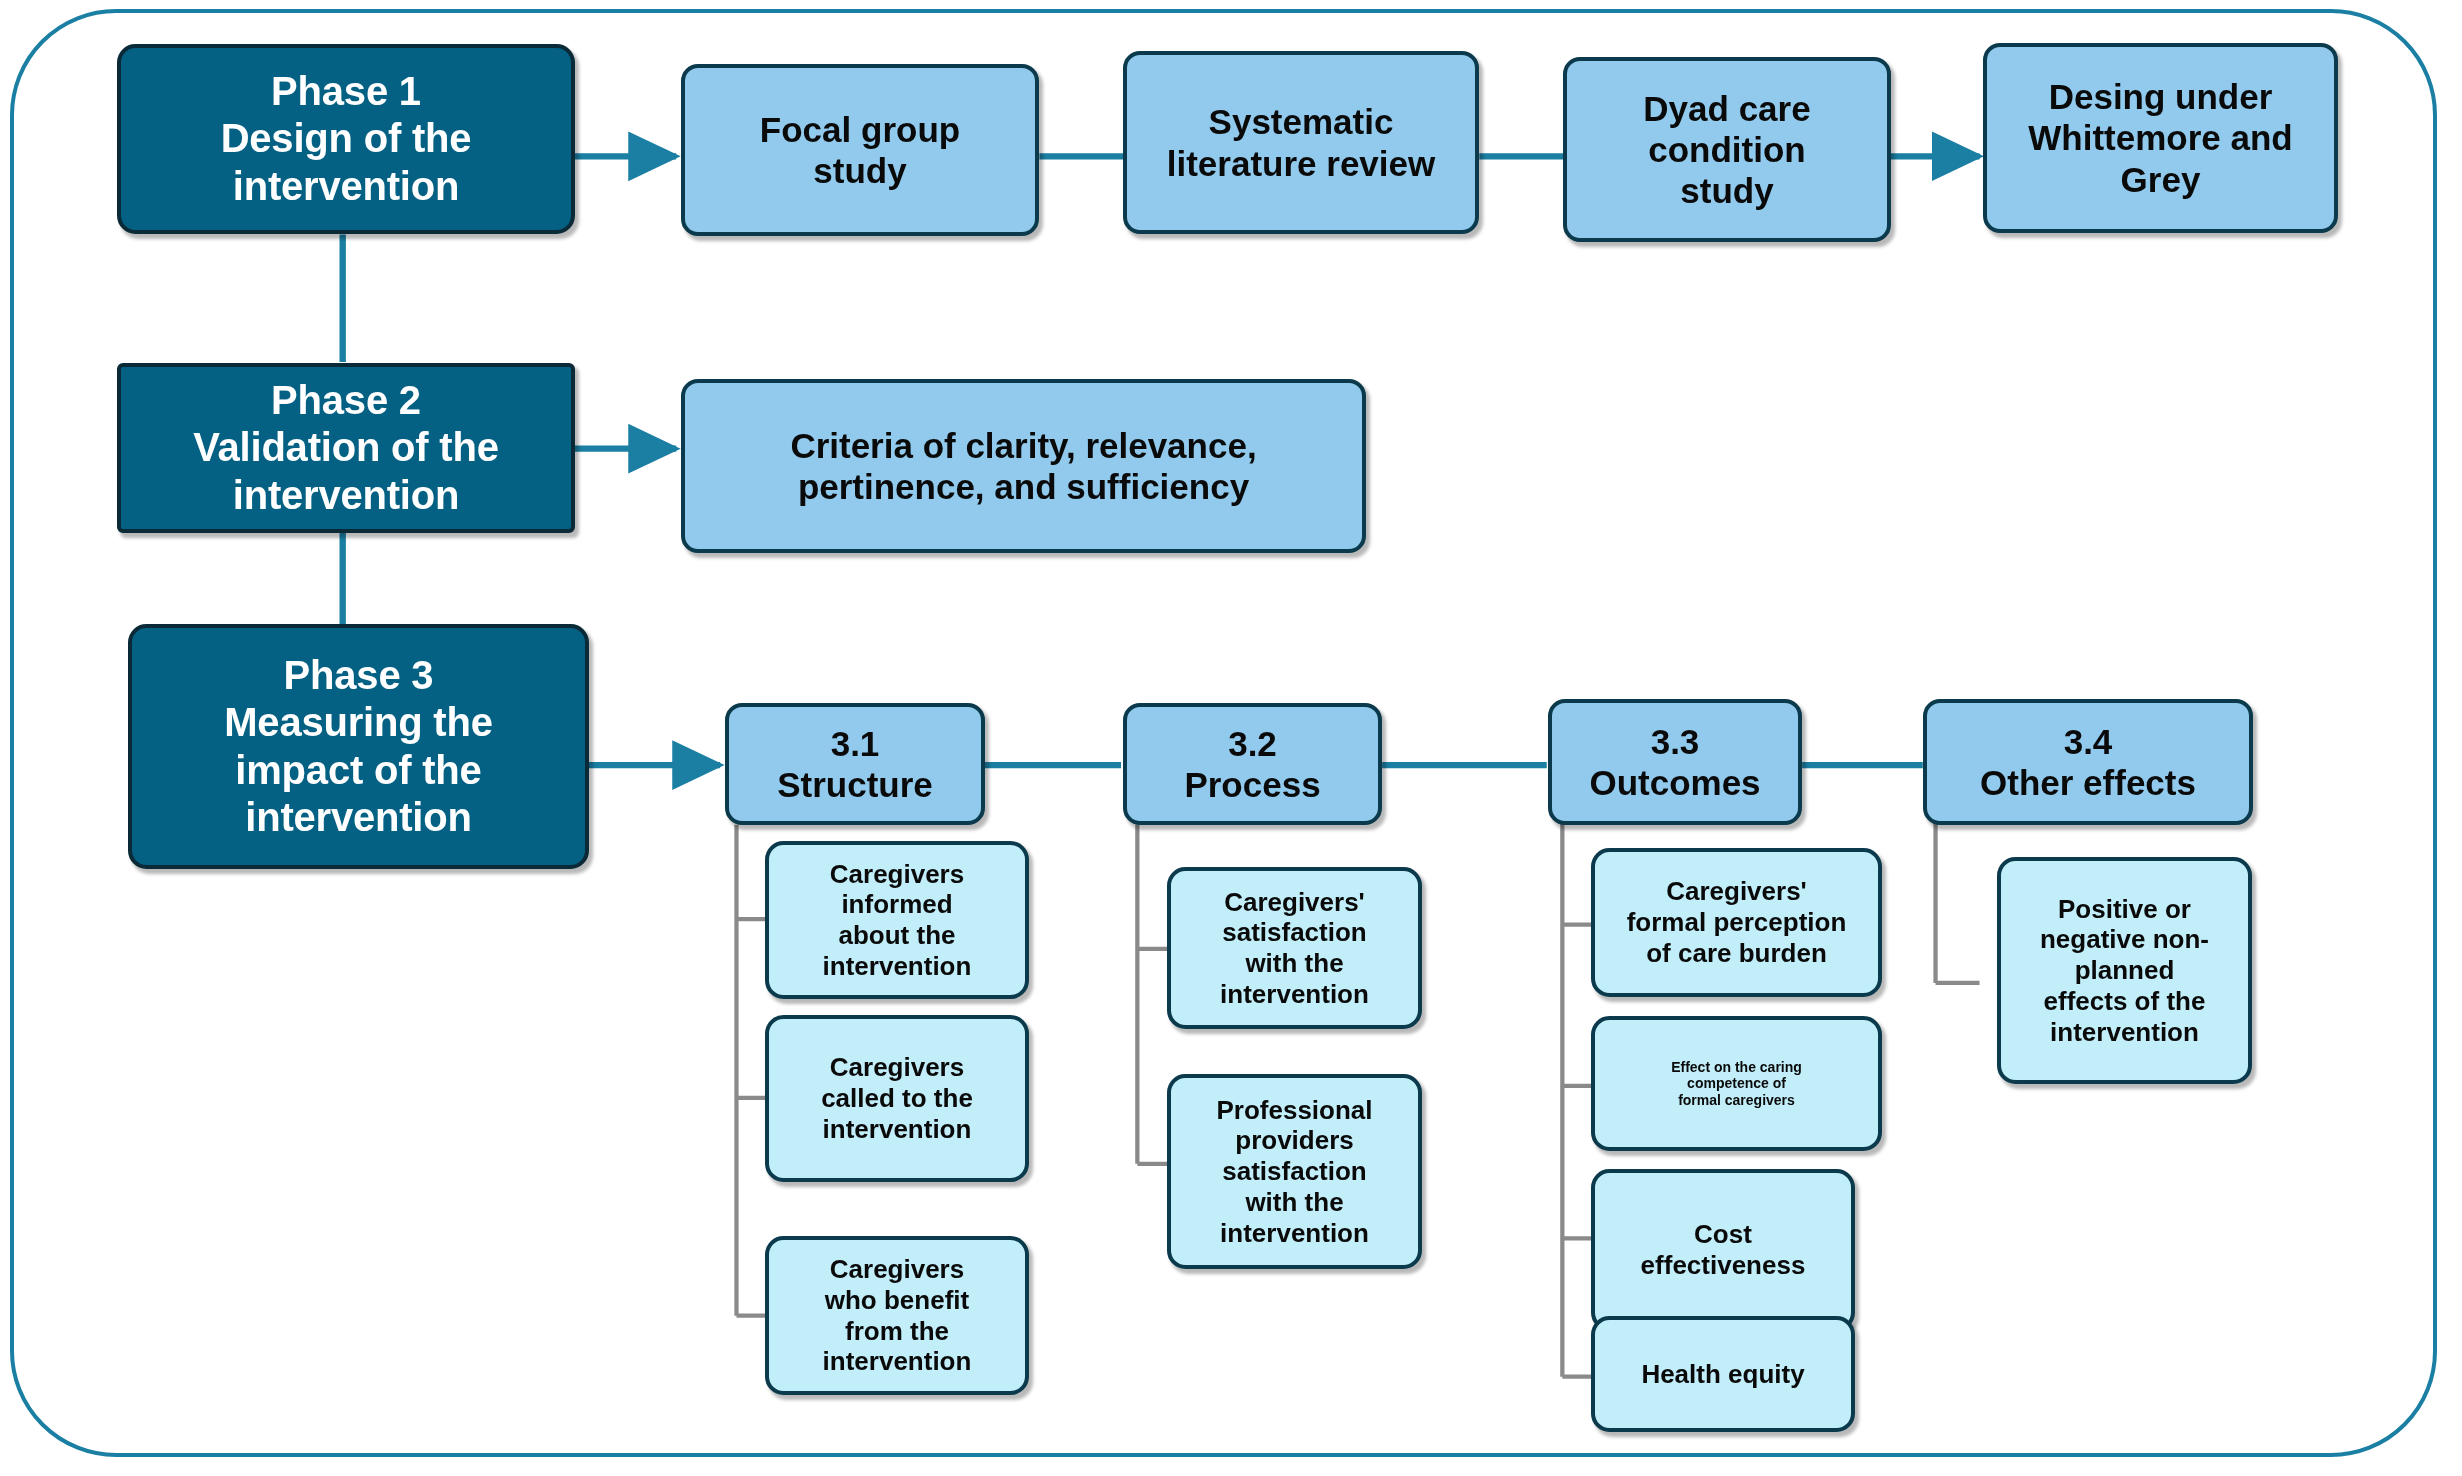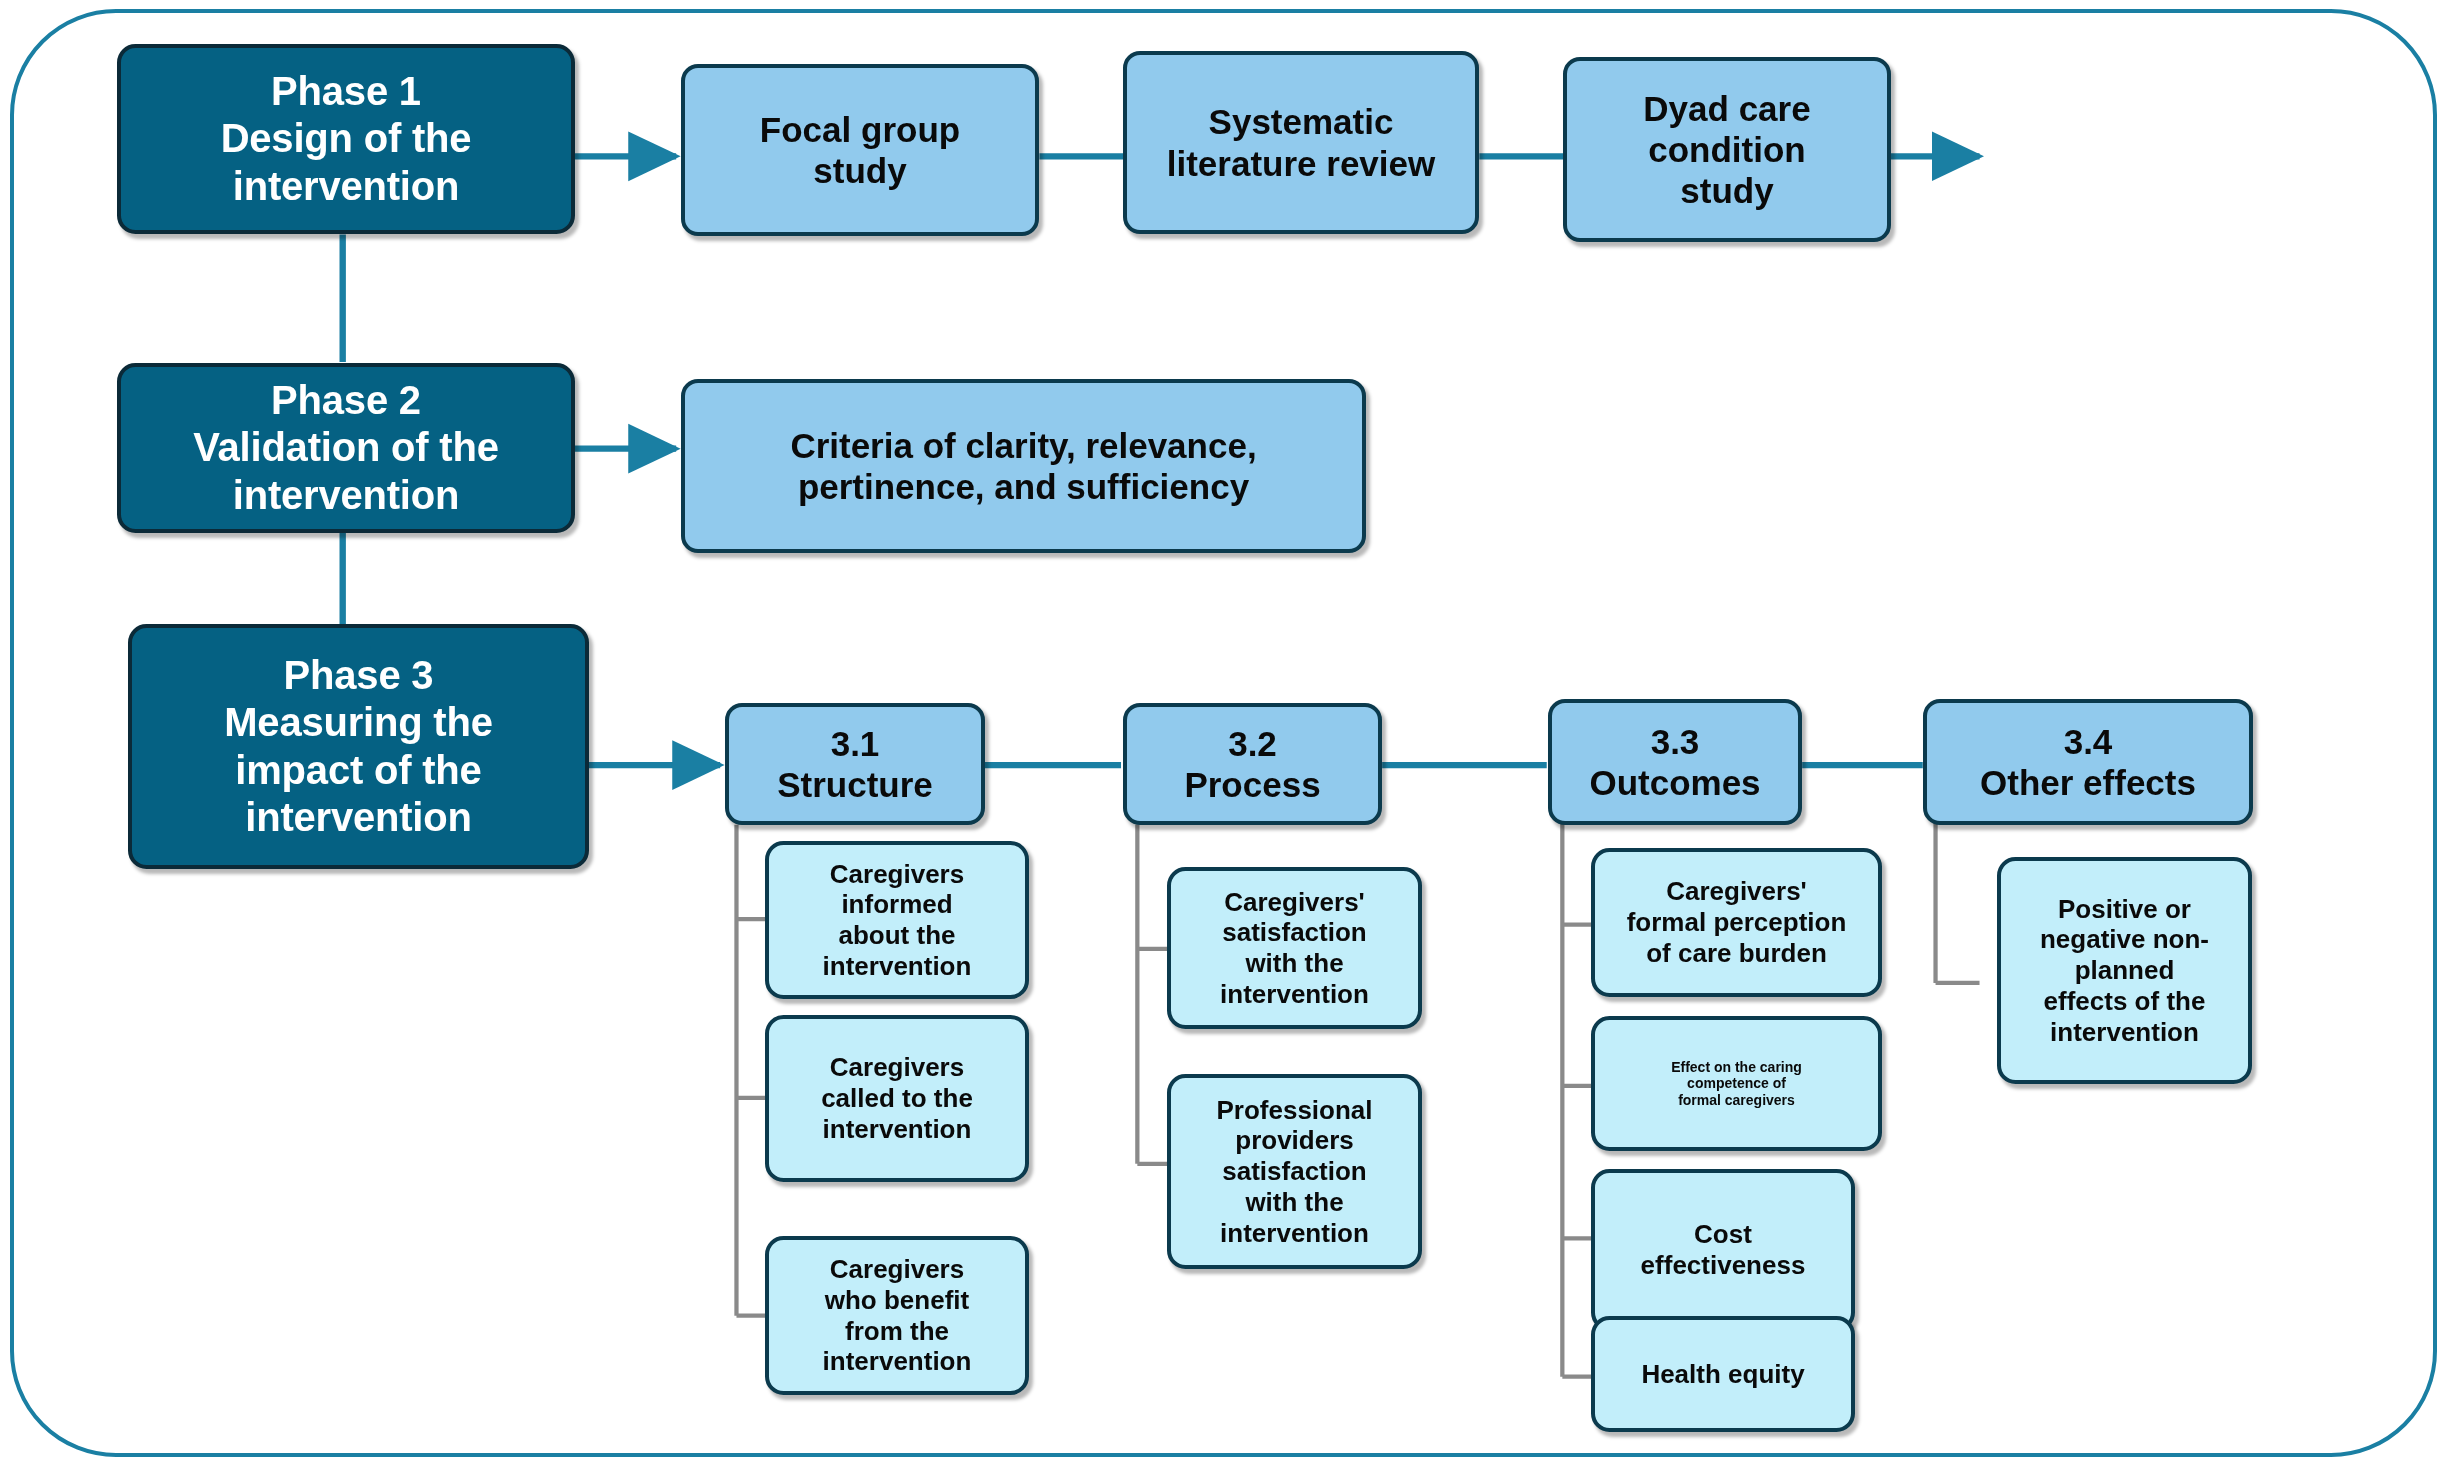--- a/index.html
+++ b/index.html
@@ -135,39 +135,42 @@
     <path d="M2202,1940 L2250,1940" stroke="#8a8a8a" stroke-width="6" fill="none"></path>
 
     <path d="M2728,1160 L2728,1385" stroke="#8a8a8a" stroke-width="6" fill="none"></path>
     <path d="M2728,1385 L2790,1385" stroke="#8a8a8a" stroke-width="6" fill="none"></path>
   </svg>
 
   <div class="node phase" style="left:117px; top:44px; width:458px; height:190px;">Phase 1
 Design of the
 intervention</div>
 
-  <div class="node phase" style="left:117px; top:363px; width:458px; height:170px;">Phase 2
+  <div class="node phase" style="left:117px; top:363px; width:458px; height:170px;border-radius:6px;">Phase 2
 Validation of the
 intervention</div>
 
   <div class="node phase" style="left:128px; top:624px; width:461px; height:245px;">Phase 3
 Measuring the
 impact of the
 intervention</div>
 
   <div class="node mid" style="left:681px; top:64px; width:358px; height:172px;">Focal group
 study</div>
 
   <div class="node mid" style="left:1123px; top:51px; width:356px; height:183px;">Systematic
 literature review</div>
 
   <div class="node mid" style="left:1563px; top:57px; width:328px; height:185px;">Dyad care
 condition
 study</div>
 
+  <div class="node mid" style="left:1983px; top:43px; width:355px; height:190px;">Desing under
+Whittemore and
+Grey</div>
 
   <div class="node mid" style="left:681px; top:379px; width:685px; height:174px;">Criteria of clarity, relevance,
 pertinence, and sufficiency</div>
 
   <div class="node mid" style="left:725px; top:703px; width:260px; height:122px;">3.1
 Structure</div>
 
   <div class="node mid" style="left:1123px; top:703px; width:259px; height:122px;">3.2
 Process</div>
 

